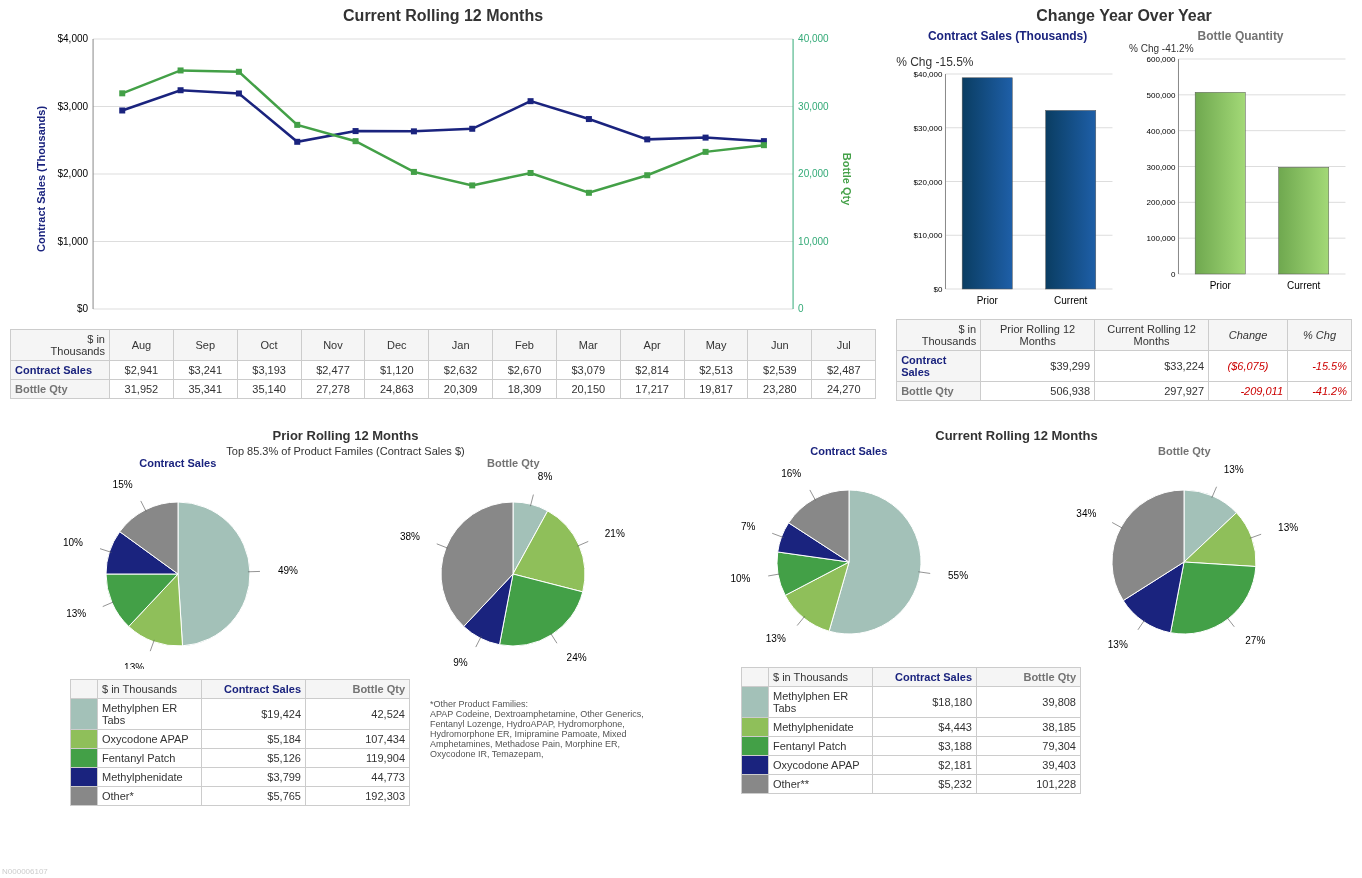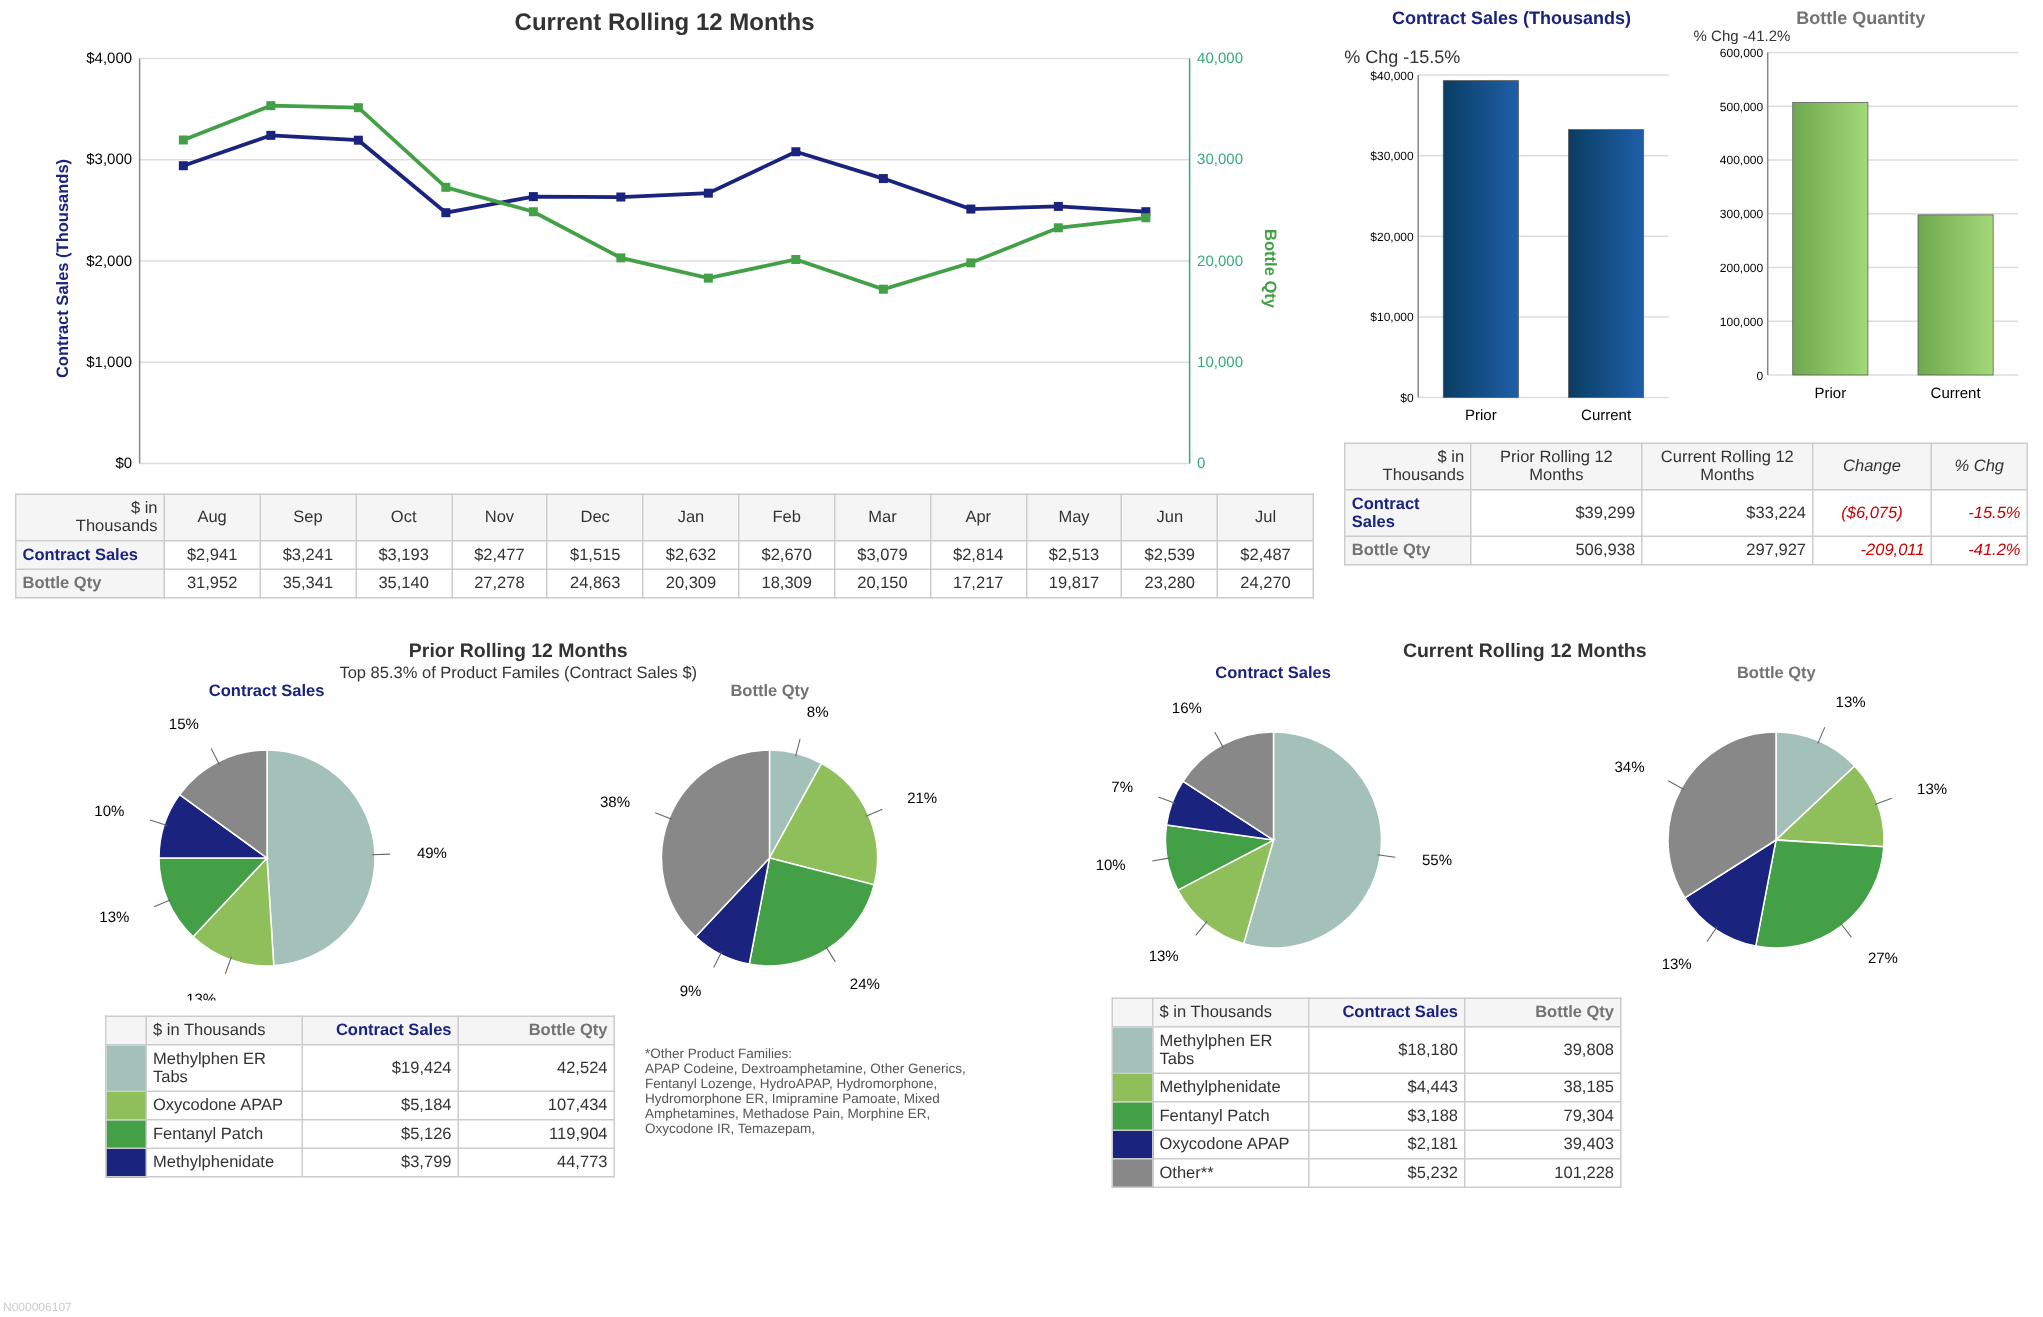--- a/index.html
+++ b/index.html
@@ -103,21 +103,21 @@
             <th>May</th>
             <th>Jun</th>
             <th>Jul</th>
       </tr>
       <tr>
         <td class="label-cell cs-color">Contract Sales</td>
         <td>$2,941</td>
             <td>$3,241</td>
             <td>$3,193</td>
             <td>$2,477</td>
-            <td>$1,515</td>
+            <td>$1,120</td>
             <td>$2,632</td>
             <td>$2,670</td>
             <td>$3,079</td>
             <td>$2,814</td>
             <td>$2,513</td>
             <td>$2,539</td>
             <td>$2,487</td>
       </tr>
       <tr>
         <td class="label-cell bq-color">Bottle Qty</td>
@@ -132,20 +132,21 @@
             <td>17,217</td>
             <td>19,817</td>
             <td>23,280</td>
             <td>24,270</td>
       </tr>
     </tbody>
       </table>
   </div>
 
   <div class="top-right">
+    <h2>Change Year Over Year</h2>
     <div class="yoy-charts">
       <div class="yoy-chart">
         <div class="cs-color" style="text-align:center;font-size:12px;">Contract Sales (Thousands)</div>
         <div style="text-align:left;font-size:12px;margin-top:12px;">% Chg -15.5%</div>
         <svg id="bar1" width="100%" height="240" viewBox="0 0 220 240">
             <defs>
               <linearGradient id="gbar1" x1="0" x2="1">
                 <stop offset="0%" stop-color="#0a3d62"></stop>
                 <stop offset="100%" stop-color="#1e5fa8"></stop>
               </linearGradient>
@@ -300,20 +301,26 @@
               <td class="name">Fentanyl Patch</td>
               <td>$5,126</td>
               <td>119,904</td>
             </tr>
         <tr>
               <td class="sw" style="background:#1a237e"></td>
               <td class="name">Methylphenidate</td>
               <td>$3,799</td>
               <td>44,773</td>
             </tr>
+        <tr>
+              <td class="sw" style="background:#888"></td>
+              <td class="name">Other*</td>
+              <td>$5,765</td>
+              <td>192,303</td>
+            </tr>
       </tbody>
         </table>
       <div class="footnote" style="white-space:pre-line">*Other Product Families:
 APAP Codeine, Dextroamphetamine, Other Generics, Fentanyl Lozenge, HydroAPAP, Hydromorphone, Hydromorphone ER, Imipramine Pamoate, Mixed Amphetamines, Methadose Pain, Morphine ER, Oxycodone IR, Temazepam,</div>
     </div>
   </div>
 
   <div class="mid-half">
     <h3 style="font-weight:bold">Current Rolling 12 Months</h3>
     <div class="pie-row">

